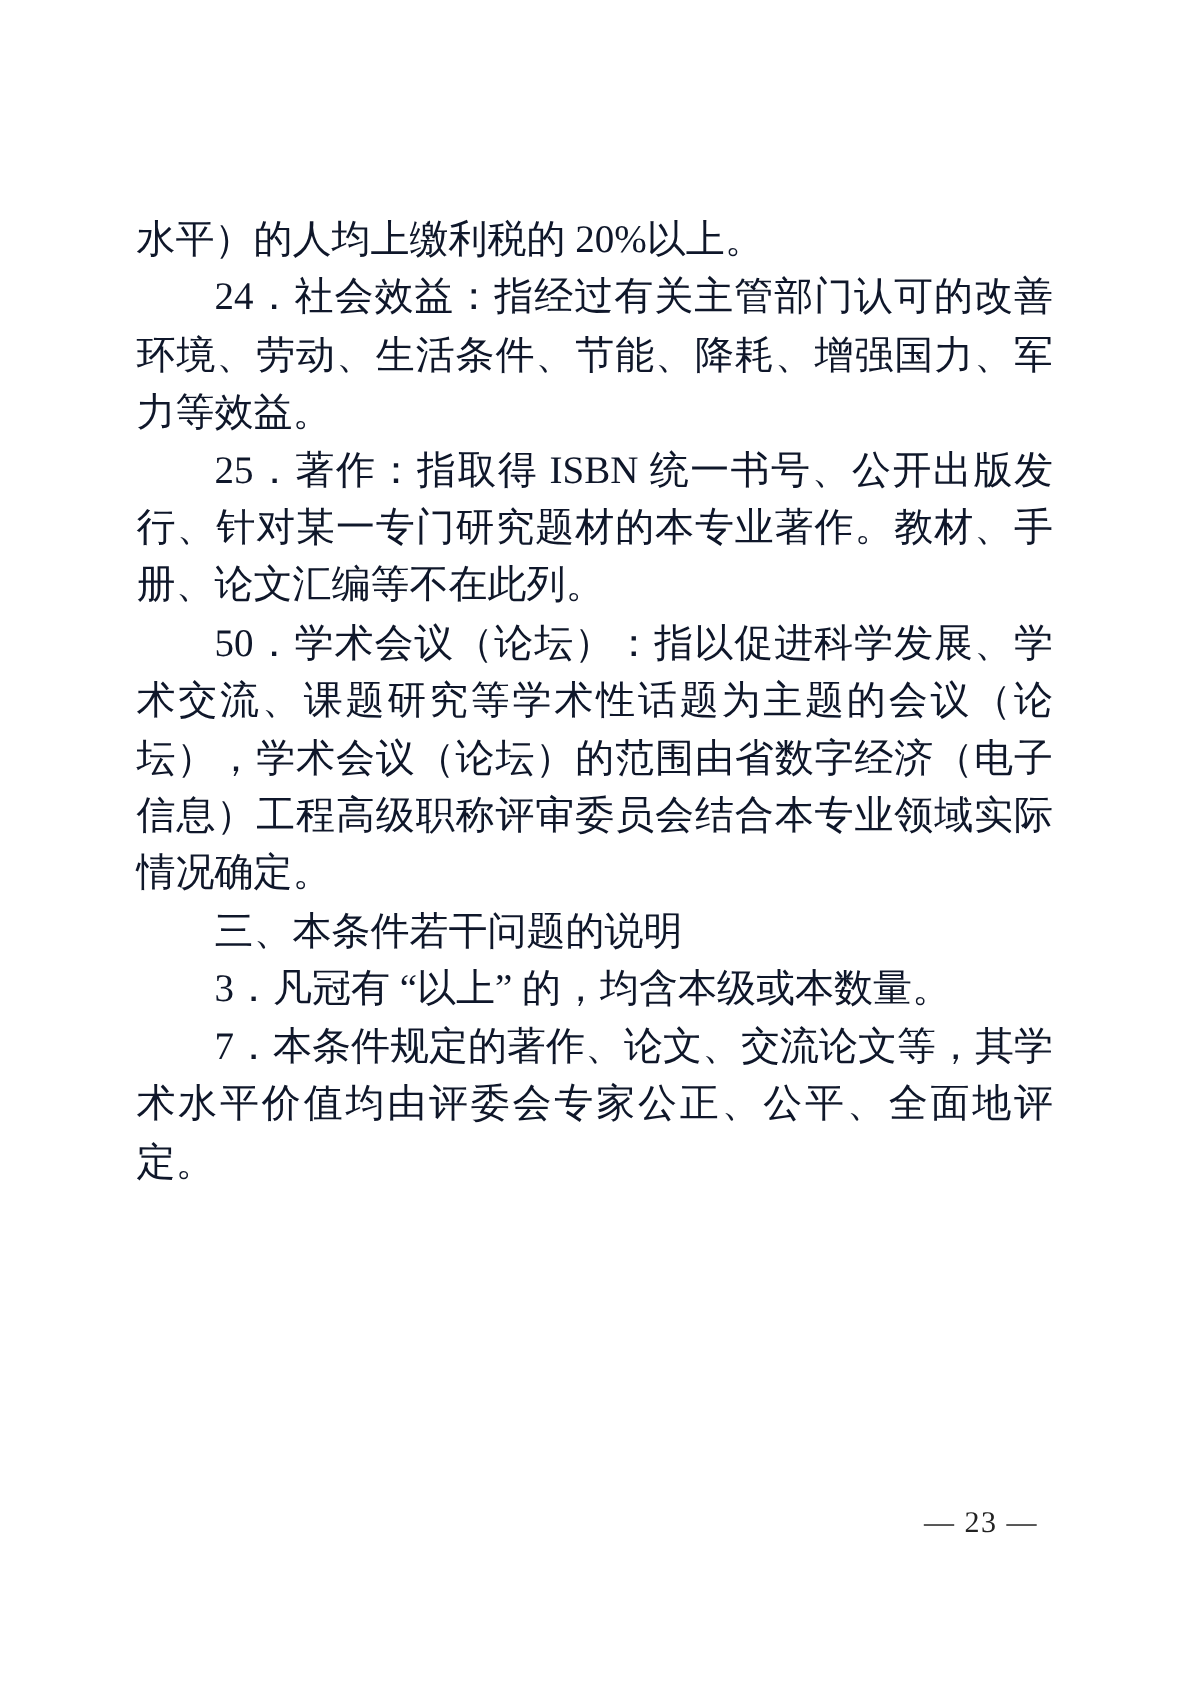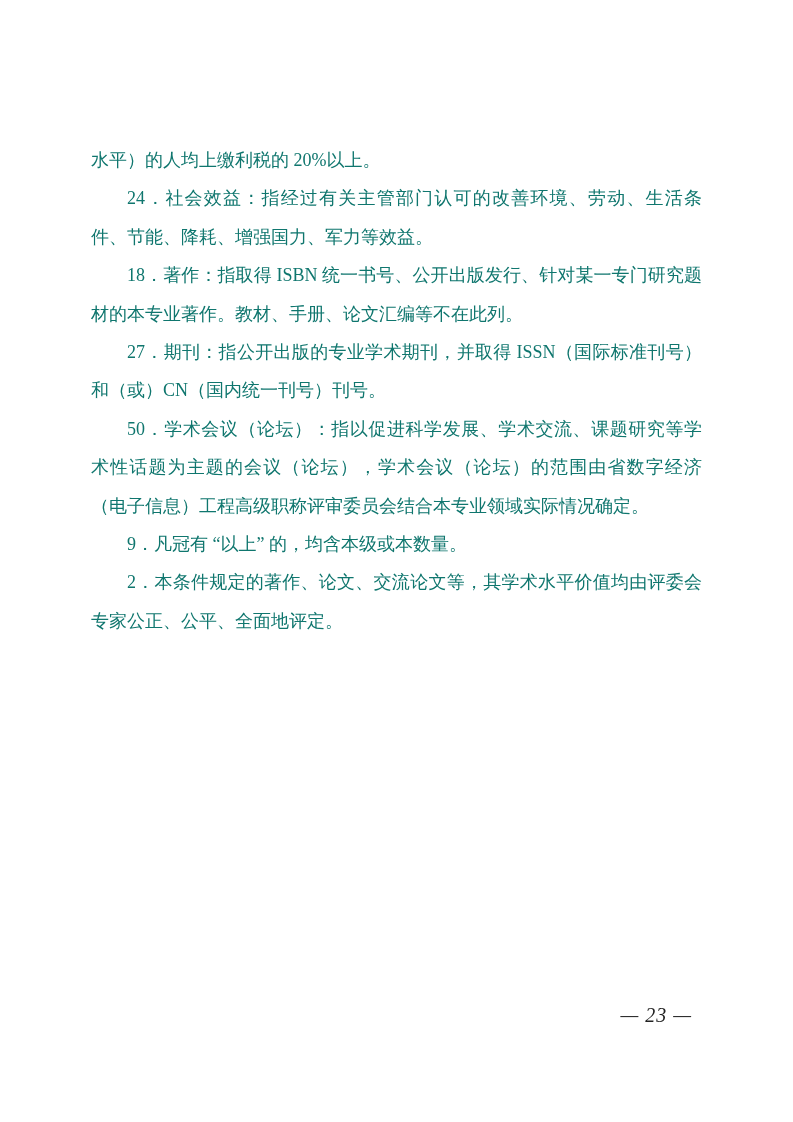--- a/index.html
+++ b/index.html
@@ -20,55 +20,54 @@
     width: 793px;
     height: 1122px;
     background: #ffffff;
     overflow: hidden;
   }
   .textblock {
     position: absolute;
     left: 91px;
     top: 141px;
     width: 611px;
-    font-size: 18px;
+    font-size: 26px;
     line-height: 38.4px;
-    color: #0f766e;
+    color: #0f172a;
     text-align: justify;
     text-justify: inter-ideograph;
   }
   .para {
     margin: 0;
     padding: 0;
   }
   .indent {
     text-indent: 2em;
   }
   .footer {
     position: absolute;
     top: 1001px;
     right: 101px;
     font-size: 20px;
     line-height: 28px;
     color: #222222;
     letter-spacing: 1px;
     font-family: "Liberation Serif", "DejaVu Serif", serif;
-    font-style: italic;
   }
 </style>
 </head>
 <body>
 
 <div class="sheet">
 
   <div class="textblock">
     <p class="para">水平）的人均上缴利税的 20%以上。</p>
     <p class="para indent">24．社会效益：指经过有关主管部门认可的改善环境、劳动、生活条件、节能、降耗、增强国力、军力等效益。</p>
-    <p class="para indent">18．著作：指取得 ISBN 统一书号、公开出版发行、针对某一专门研究题材的本专业著作。教材、手册、论文汇编等不在此列。</p>
-    <p class="para indent">27．期刊：指公开出版的专业学术期刊，并取得 ISSN（国际标准刊号）和（或）CN（国内统一刊号）刊号。</p>
+    <p class="para indent">25．著作：指取得 ISBN 统一书号、公开出版发行、针对某一专门研究题材的本专业著作。教材、手册、论文汇编等不在此列。</p>
     <p class="para indent">50．学术会议（论坛）：指以促进科学发展、学术交流、课题研究等学术性话题为主题的会议（论坛），学术会议（论坛）的范围由省数字经济（电子信息）工程高级职称评审委员会结合本专业领域实际情况确定。</p>
-    <p class="para indent">9．凡冠有 “以上” 的，均含本级或本数量。</p>
-    <p class="para indent">2．本条件规定的著作、论文、交流论文等，其学术水平价值均由评委会专家公正、公平、全面地评定。</p>
+    <p class="para indent">三、本条件若干问题的说明</p>
+    <p class="para indent">3．凡冠有 “以上” 的，均含本级或本数量。</p>
+    <p class="para indent">7．本条件规定的著作、论文、交流论文等，其学术水平价值均由评委会专家公正、公平、全面地评定。</p>
   </div>
 
   <div class="footer">— 23 —</div>
 
 </div>
 
 </body></html>

